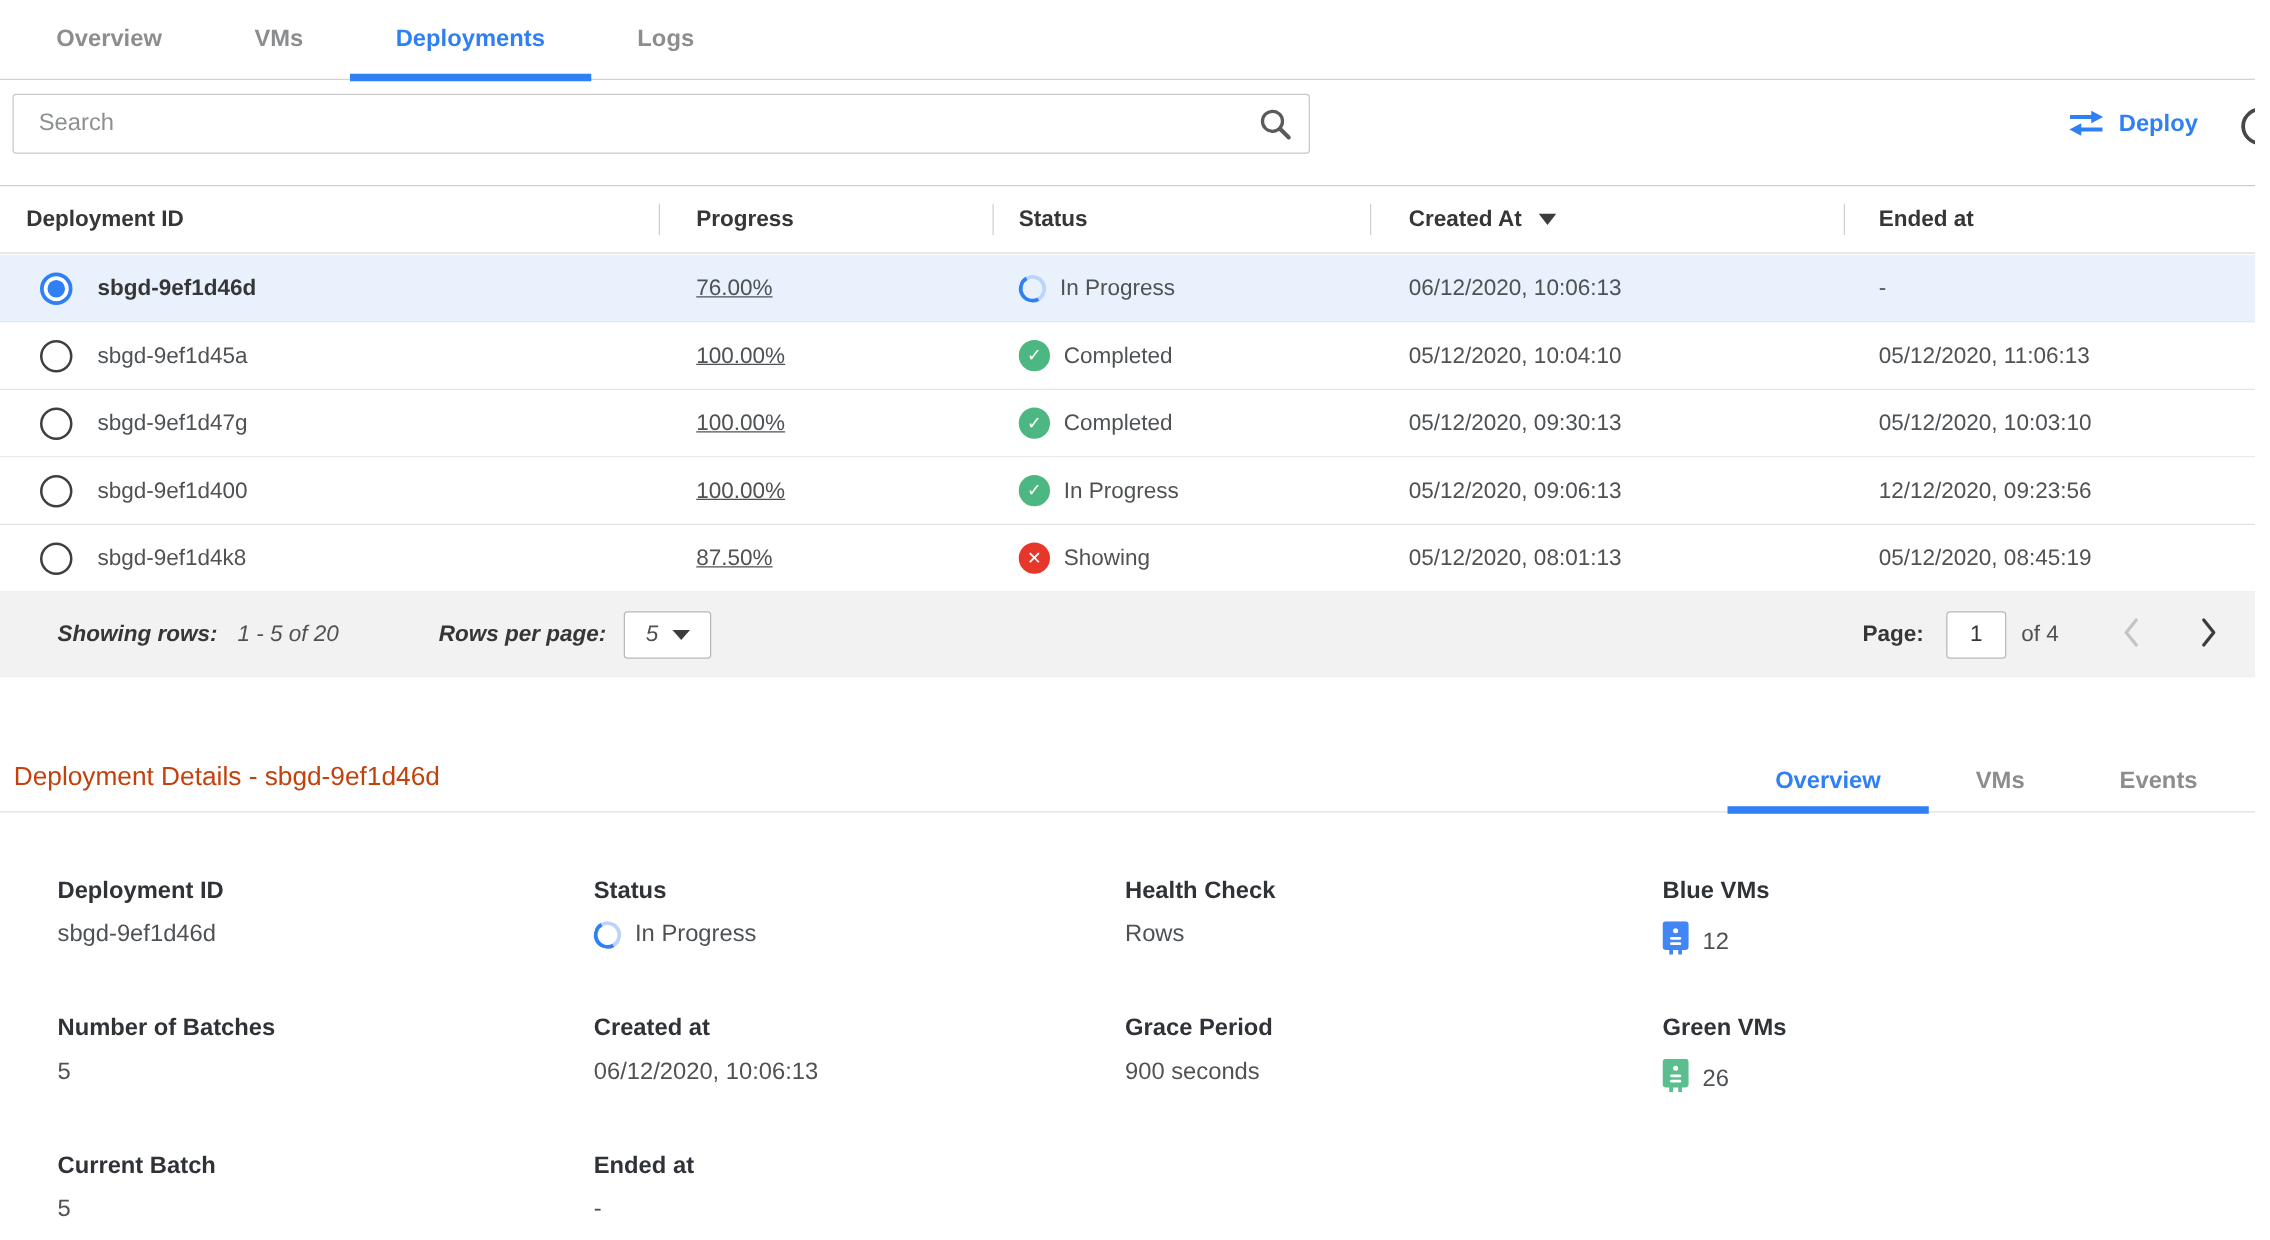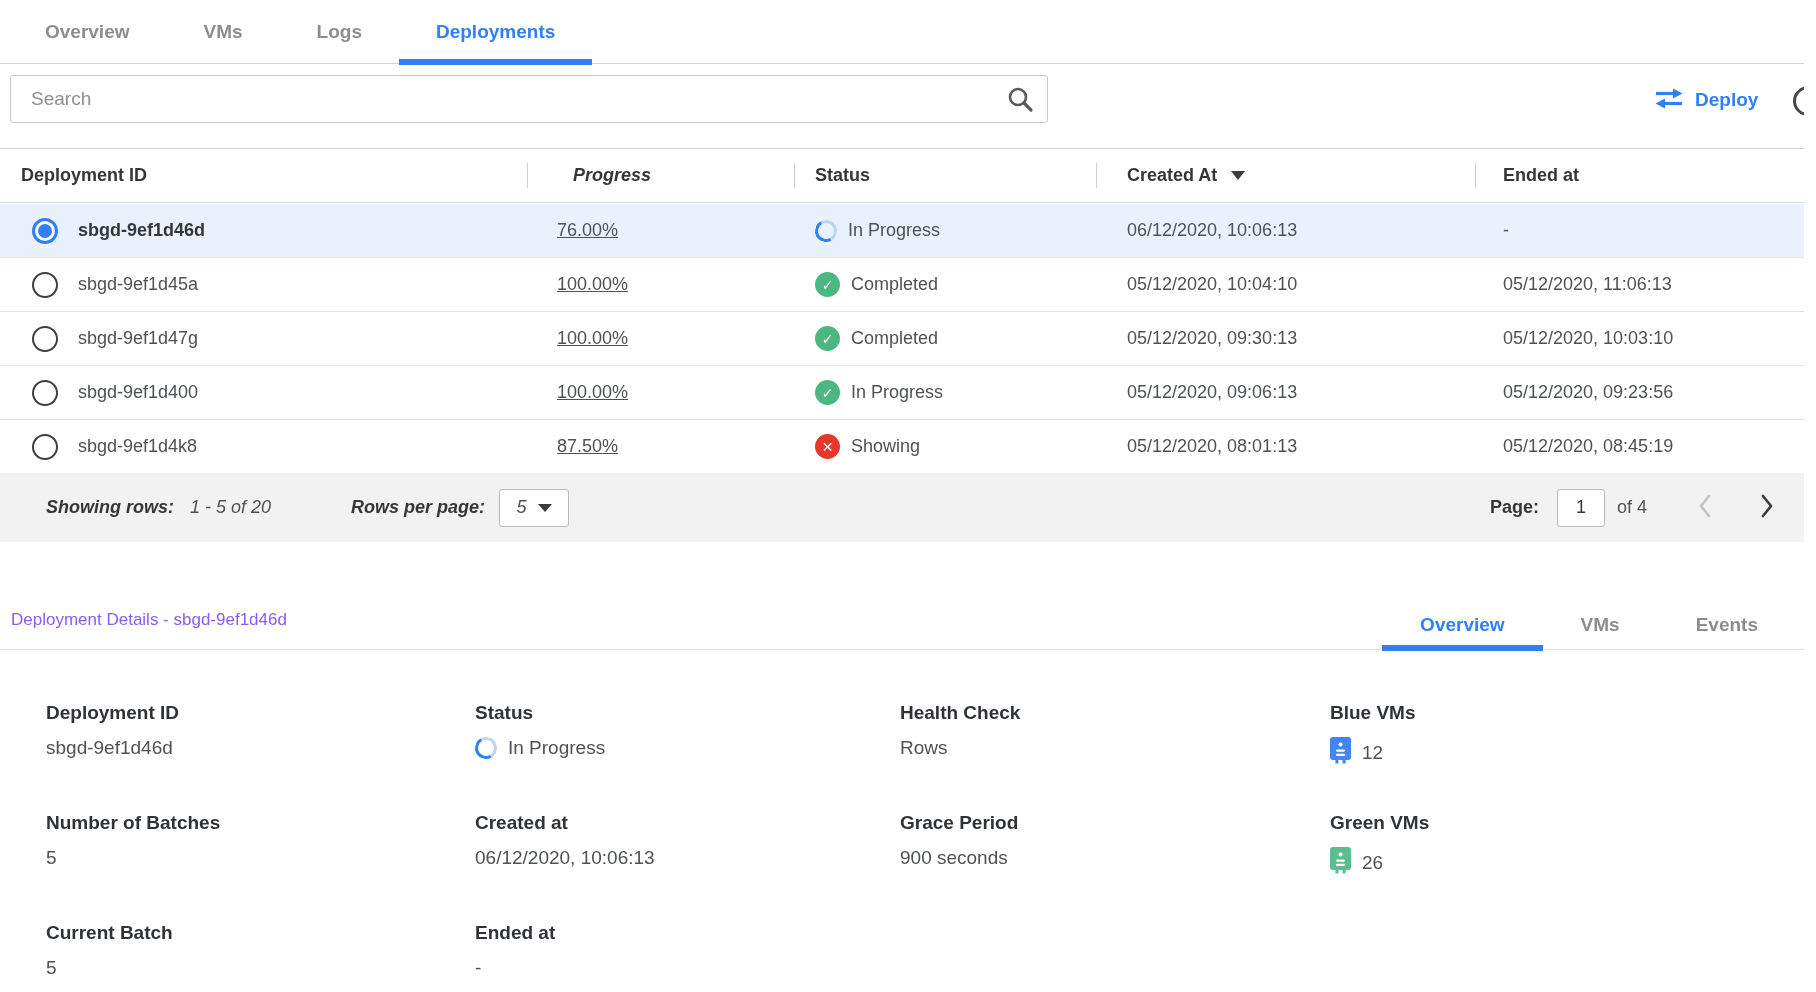--- a/index.html
+++ b/index.html
@@ -28,21 +28,21 @@
   .refresh-icon { position: absolute; top: 86px; left: 1793px; width: 30px; height: 30px;
                   border: 3.5px solid #474747; border-top-color: transparent; border-radius: 50%;
                   transform: rotate(42deg); cursor: pointer; }
 
   
   .grid-row { display: grid; grid-template-columns: 527px 267px 302px 379px 341px; align-items: center; }
   .thead { position: absolute; top: 148px; left: 0; right: 0; height: 55px;
            border-top: 1px solid #cfcfcf; border-bottom: 1px solid #dadada;
            font-weight: 700; color: #363636; font-size: 18px; }
   .hcell { position: relative; height: 100%; display: flex; align-items: center; }
-  .hc1 { padding-left: 21px; } .hc2 { padding-left: 46px; font-style: italic; } .hc3 { padding-left: 21px; }
+  .hc1 { padding-left: 21px; } .hc2 { padding-left: 30px; } .hc3 { padding-left: 21px; }
   .hc4 { padding-left: 31px; } .hc5 { padding-left: 28px; }
   .vline { position: absolute; left: 0; top: 14px; bottom: 14px; width: 1px; background: #cfcfcf; }
   .caret-down { width: 0; height: 0; margin-left: 14px;
                 border-left: 7px solid transparent; border-right: 7px solid transparent;
                 border-top: 9px solid #3c3c3c; }
   .tbody { position: absolute; top: 204px; left: 0; right: 0; }
   .trow { height: 54px; border-bottom: 1px solid #e4e4e4; font-size: 18px; color: #4f5255; cursor: pointer; background: #fff; }
   .trow.selected { background: #e9f1fd; }
   .cell-id { display: flex; align-items: center; padding-left: 32px; gap: 20px; }
   .trow.selected .id-text { font-weight: 700; color: #363636; }
@@ -76,43 +76,43 @@
   .select-caret { width: 0; height: 0; border-left: 7px solid transparent; border-right: 7px solid transparent;
                   border-top: 8px solid #3c3c3c; }
   .page-input { margin-left: 18px; width: 48px; height: 38px; background: #fff; border: 1px solid #b9b9b9;
                 border-radius: 3px; text-align: center; font-size: 18px; color: #363636; font-family: inherit; outline: none; }
   .page-total { margin-left: 12px; }
   .pg-btn { background: none; border: none; cursor: pointer; display: flex; align-items: center; }
   .pg-prev { margin-left: 50px; }
   .pg-next { margin-left: 46px; }
 
   
-  .details-title { position: absolute; left: 11px; top: 610px; font-size: 17px; color: #8b5cf6; }
+  .details-title { position: absolute; left: 11px; top: 610px; font-size: 21px; color: #c2410c; }
   .details-divider { position: absolute; left: 0; right: 0; top: 649px; height: 1px; background: #e0e0e0; }
   .dtabs { position: absolute; top: 600px; right: 8px; height: 50px; display: flex; }
   .dtab { position: relative; height: 50px; padding: 0 38px; display: flex; align-items: center;
           font-size: 19px; font-weight: 700; color: #8b8d8f; cursor: pointer; }
   .dtab.active { color: #2f7ff5; }
   .dtab.active::after { content: ""; position: absolute; left: 0; right: 0; bottom: -1px; height: 6px; background: #2f7ff5; }
 
   .field { position: absolute; }
   .flabel { font-size: 19px; font-weight: 700; color: #2f3338; }
   .fvalue { margin-top: 13px; font-size: 19px; color: #4f5255; }
   .frow { display: flex; align-items: center; gap: 11px; }
 </style>
 </head>
 <body>
 
 <div class="screen">
 
   <div class="tabbar">
     <div class="tab">Overview</div>
     <div class="tab">VMs</div>
+    <div class="tab active">Deployments</div>
     <div class="tab">Logs</div>
-    <div class="tab active">Deployments</div>
   </div>
 
   <div class="search-wrap">
     <input class="search-input" type="text" placeholder="Search" style="">
     <span class="search-icon">
       <svg width="27" height="27" viewBox="0 0 27 27">
         <circle cx="11" cy="11" r="8" fill="none" stroke="#5a5a5a" stroke-width="2.6"></circle>
         <line x1="17" y1="17" x2="24" y2="24" stroke="#5a5a5a" stroke-width="3.2" stroke-linecap="round"></line>
       </svg>
     </span>
@@ -203,21 +203,21 @@
       <div class="cell-id">
         <span class="radio"></span>
         <span class="id-text">sbgd-9ef1d400</span>
       </div>
       <div class="cell-prog">100.00%</div>
       <div class="cell-status">
         <span class="sic badge ok">✓</span>
         <span>In Progress</span>
       </div>
       <div class="cell-created">05/12/2020, 09:06:13</div>
-      <div class="cell-ended">05/12/2020, 09:23:56</div>
+      <div class="cell-ended">12/12/2020, 09:23:56</div>
     </div>
 
     <div class="trow grid-row">
       <div class="cell-id">
         <span class="radio"></span>
         <span class="id-text">sbgd-9ef1d4k8</span>
       </div>
       <div class="cell-prog">87.50%</div>
       <div class="cell-status">
         <span class="sic badge bad">✕</span>

